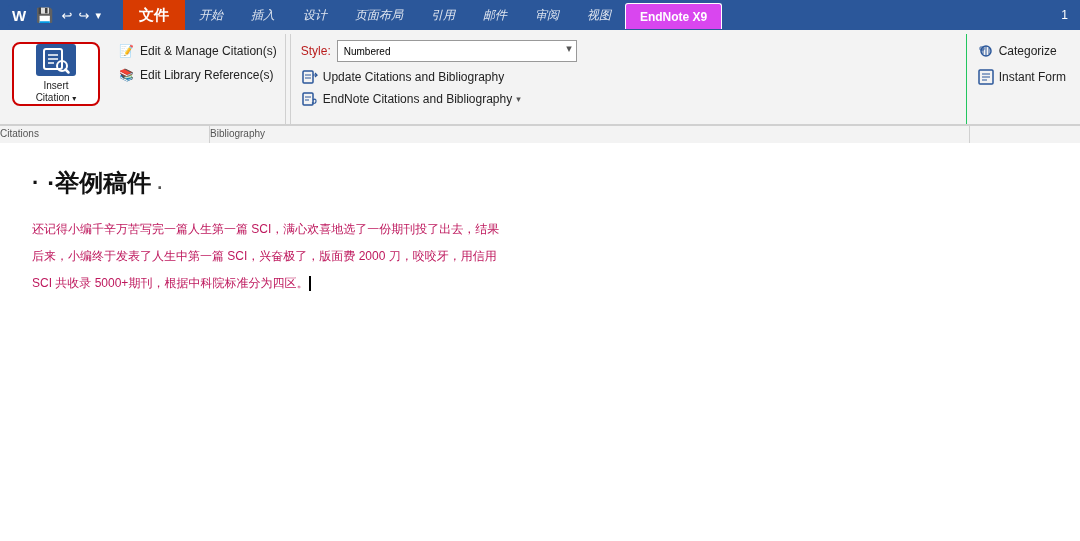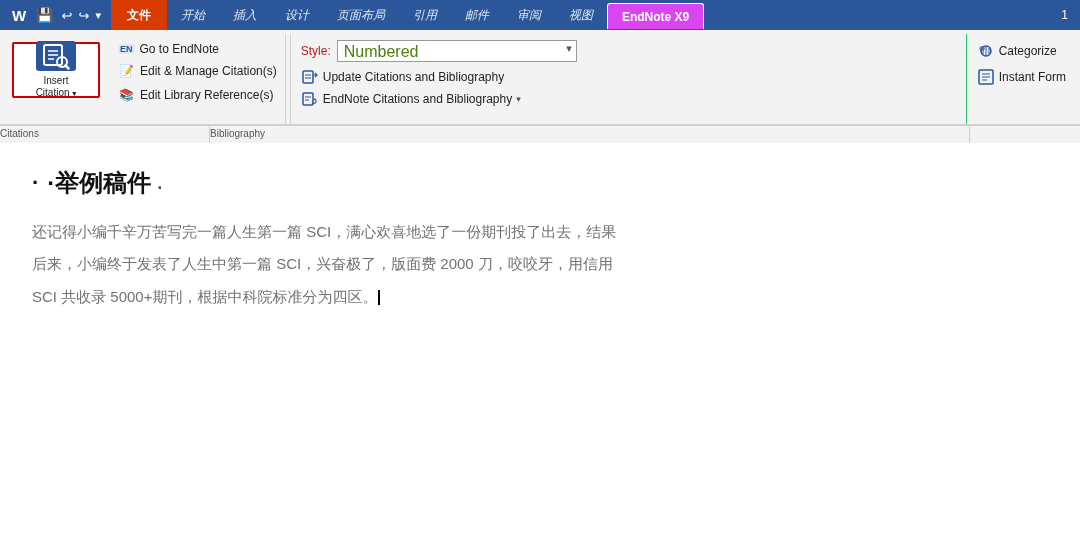--- a/index.html
+++ b/index.html
@@ -23,22 +23,23 @@
       font-style: italic;
     }
 
     .tab-file {
       background: #d83b01;
       color: white;
       padding: 4px 16px;
       height: 30px;
       display: flex;
       align-items: center;
-      font-size: 12px;
+      font-size: 15px;
       font-weight: 600;
+      margin-left: 12px;
     }
 
     
     .ribbon-content {
       display: flex;
       align-items: stretch;
       background: #f3f3f3;
       padding: 4px 0 0 0;
       height: 95px;
       border-bottom: 1px solid #d0d0d0;
@@ -57,24 +58,24 @@
 
     
     .insert-citation-btn {
       display: flex;
       flex-direction: column;
       align-items: center;
       justify-content: center;
       border: 2px solid #c00;
       background: #fff;
       width: 88px;
-      height: 56px;
+      height: 64px;
       margin: 4px 6px 0 6px;
       cursor: pointer;
-      border-radius: 2px;
+      border-radius: 8px;
       padding: 0;
     }
 
     .insert-citation-icon {
       width: 40px;
       height: 40px;
       background: #2b579a;
       display: flex;
       align-items: center;
       justify-content: center;
@@ -143,22 +144,22 @@
     .style-label {
       font-size: 12px;
       color: #b91c1c;
       font-weight: 500;
     }
 
     .style-dropdown {
       border: 1px solid #999;
       background: white;
       padding: 2px 4px 2px 6px;
-      font-size: 16px;
-      color: #4d7c0f;
+      font-size: 10px;
+      color: #000000;
       width: 240px;
       height: 22px;
       appearance: none;
       cursor: pointer;
       position: relative;
     }
 
     .style-dropdown-wrap {
       position: relative;
       display: inline-block;
@@ -199,22 +200,22 @@
       align-items: center;
       gap: 4px;
     }
 
     .bullet-char {
       color: #111;
       margin-right: 4px;
     }
 
     .doc-paragraph {
-      font-size: 15px;
-      color: #737373;
+      font-size: 12px;
+      color: #be185d;
       line-height: 1.75;
       margin-bottom: 6px;
     }
 
     .cursor-blink {
       display: inline-block;
       width: 2px;
       height: 15px;
       background: #000;
       vertical-align: middle;
@@ -332,24 +333,20 @@
         <div class="insert-citation-text">
           <span>Insert</span><br>
           <span>Citation</span>
           <span style="font-size:8px;">▾</span>
         </div>
       </div>
     </div>
 
     <div class="ribbon-menu-items">
       <div class="ribbon-menu-item">
-        <span class="en-badge">EN</span>
-        <span>Go to EndNote</span>
-      </div>
-      <div class="ribbon-menu-item">
         <span class="ribbon-item-icon" style="font-size:12px;">📝</span>
         <span>Edit &amp; Manage Citation(s)</span>
       </div>
       <div class="ribbon-menu-item">
         <span class="ribbon-item-icon" style="font-size:12px;">📚</span>
         <span>Edit Library Reference(s)</span>
       </div>
     </div>
   </div>
 

